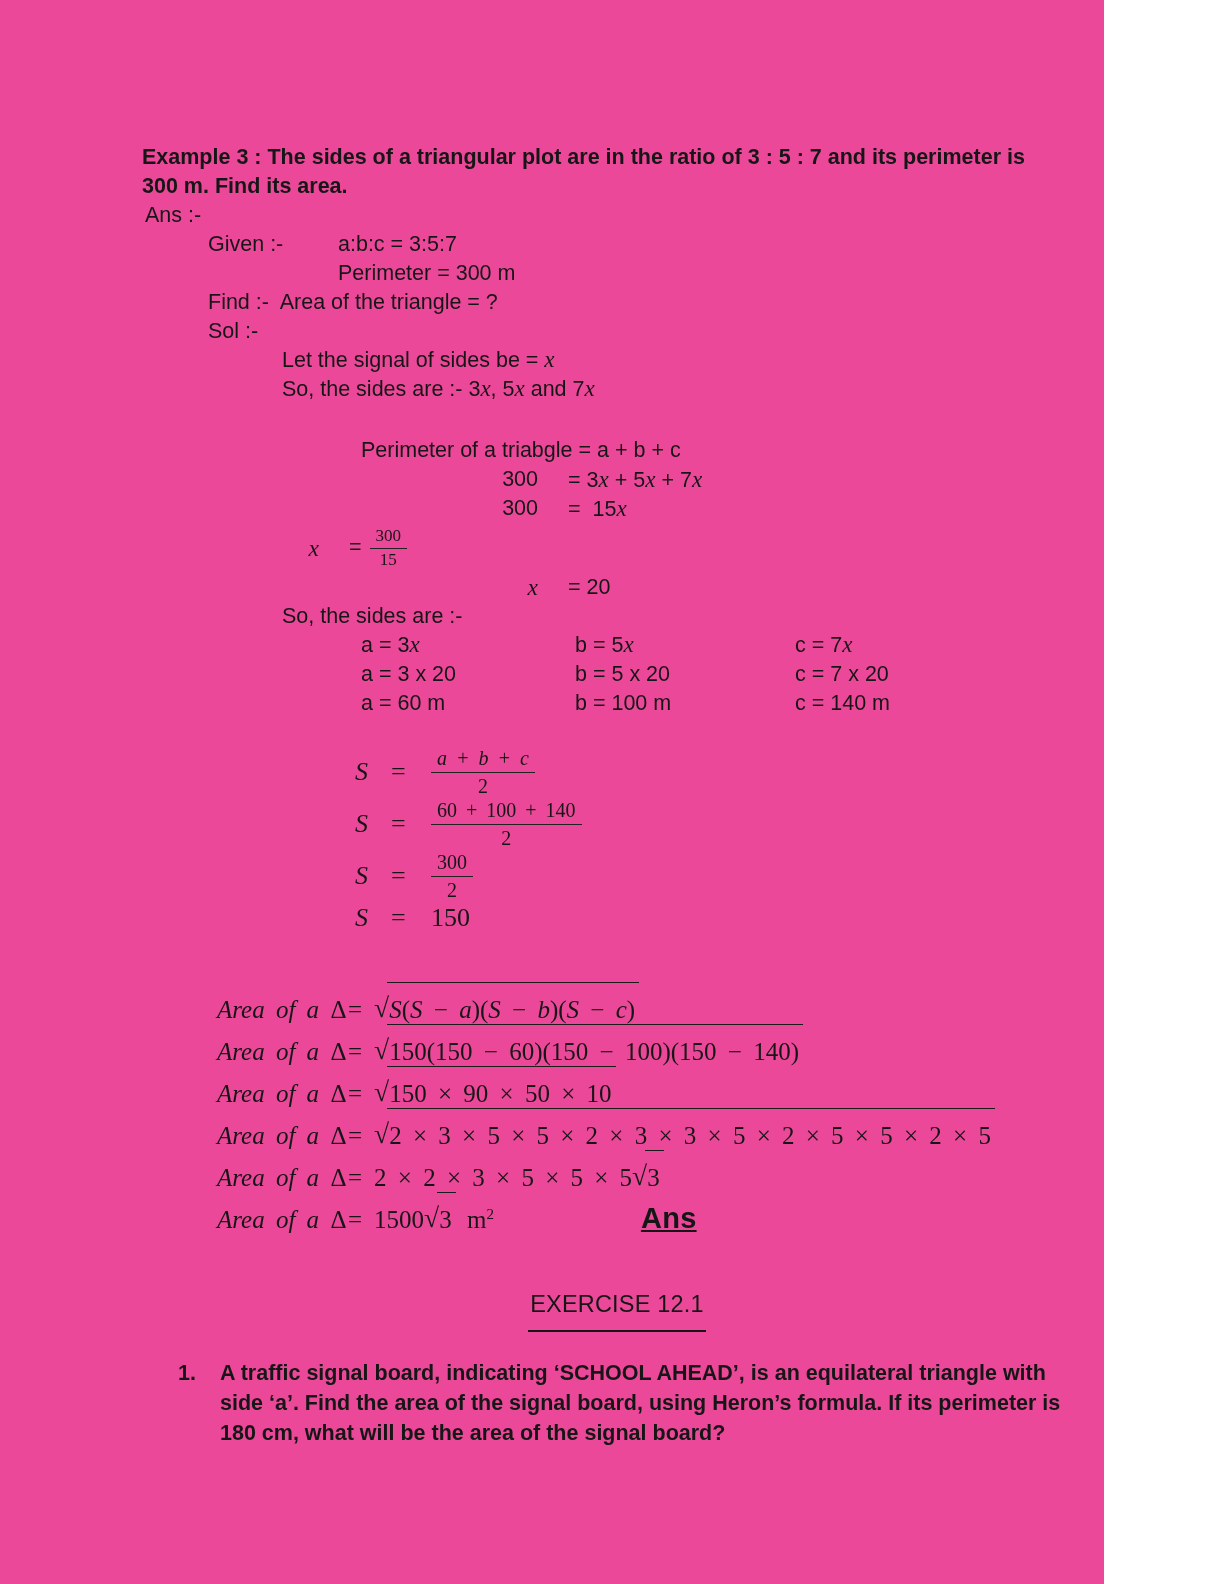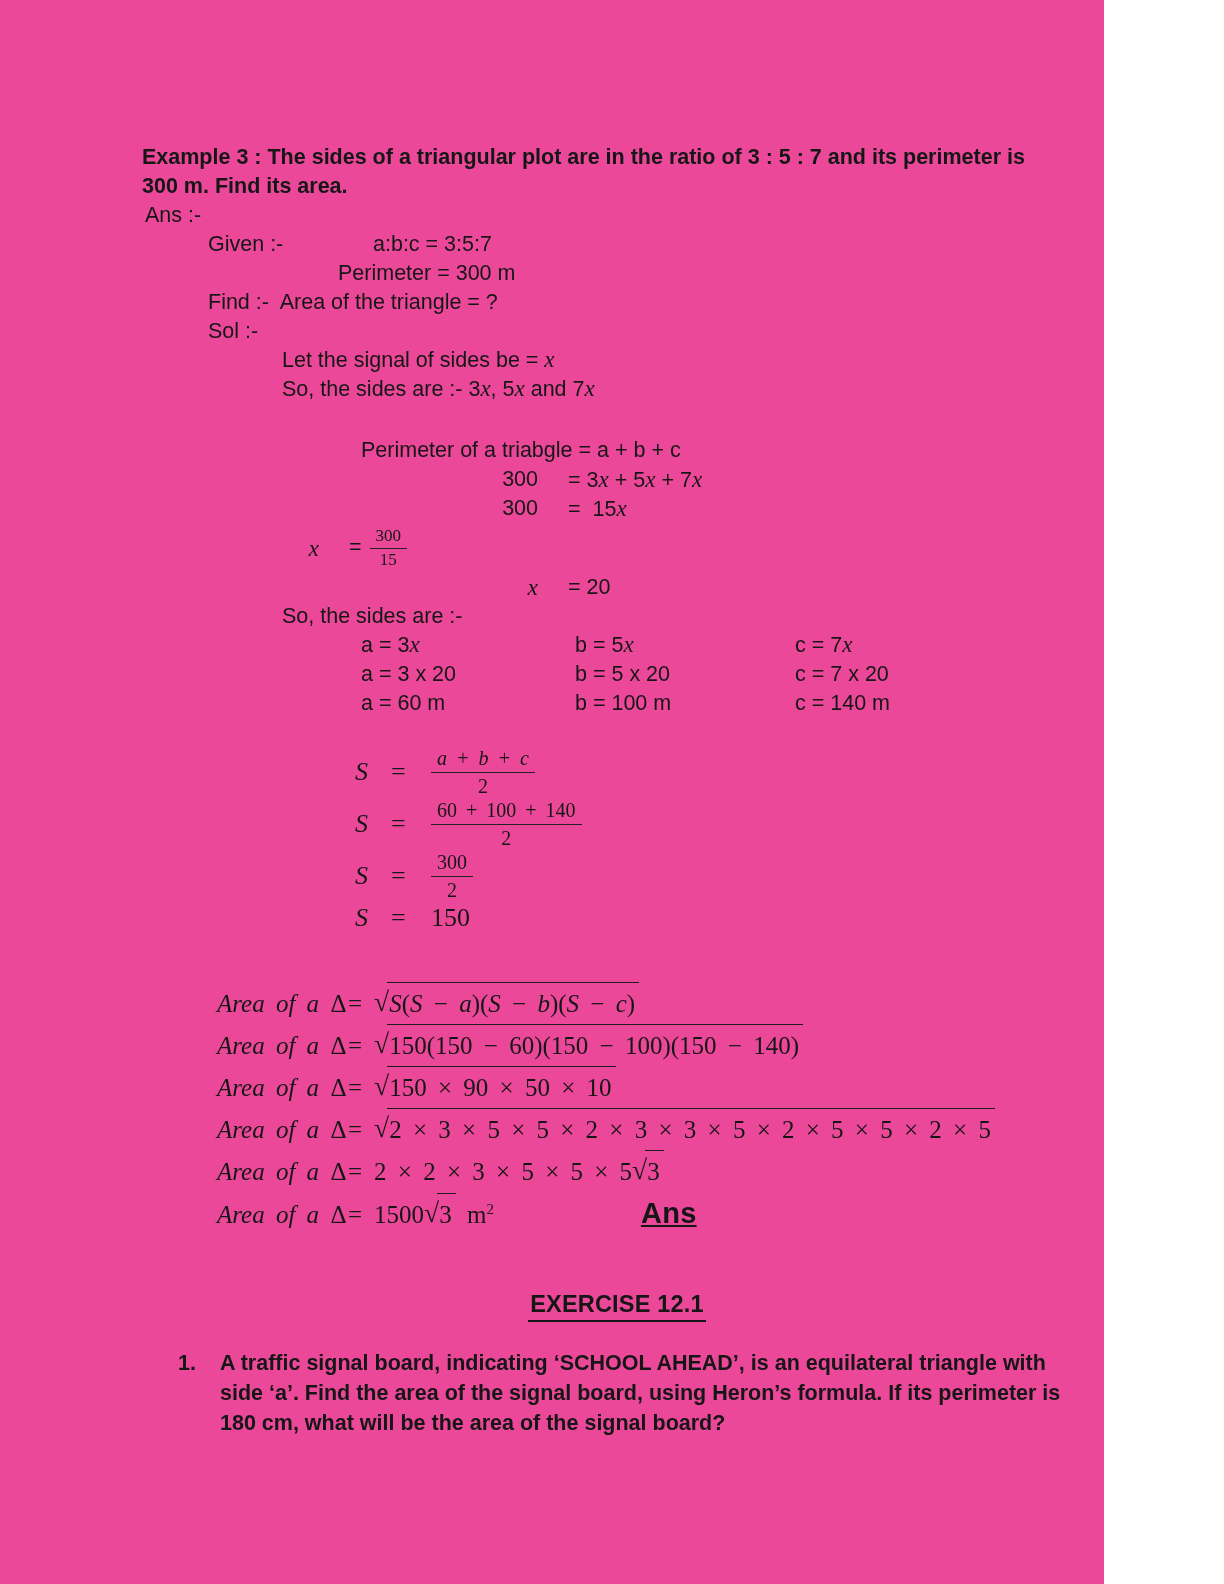--- a/index.html
+++ b/index.html
@@ -9,21 +9,21 @@
     font-family:"Liberation Sans","DejaVu Sans",sans-serif;
     font-size:21.5px; color:#161616; overflow:hidden;
   }
   .content { position:absolute; left:142px; top:143px; width:950px; }
   .lh29 { line-height:29px; white-space:pre; }
   .b { font-weight:700; }
   .ind1 { margin-left:66px; }
   .ind2 { margin-left:140px; }
   .ind3 { margin-left:219px; }
   .mt32 { margin-top:32px; }
-  .flexrow { display:flex;gap:35px; }
+  .flexrow { display:flex; }
   .given-label { width:130px; }
   .given2 { margin-left:196px; }
 
   .it { font-family:"Liberation Serif","DejaVu Serif",serif; font-style:italic; }
   .lh29 .it, .abc-grid .it { font-size:23px; line-height:1; }
 
   
   .eq-row { display:flex; align-items:center; margin-left:219px; min-height:29px; }
   .eq-row.tall { min-height:46px; margin:2px 0; }
   .eq-lhs { width:185px; text-align:right; padding-right:8px; white-space:pre; }
@@ -54,31 +54,31 @@
   .area-block { margin-top:48px; margin-left:75px; }
   .area-row { display:flex; align-items:baseline; height:42px; line-height:42px;
               font-family:"Liberation Serif","DejaVu Serif",serif; font-size:25px;
               word-spacing:5px; white-space:pre; }
   .area-label { width:131px; }
   .area-eq { padding-right:12px; }
   .area-rhs { white-space:pre; }
 
   .sqrt { display:inline; white-space:nowrap; }
   .rad { display:inline-block; font-size:1.1em; line-height:1; transform:translateY(-1px); }
-  .vinc { display:inline-block; border-top:1.8px solid #1c1c1c; padding:7px 4px 0 2px;
+  .vinc { display:inline-block; border-top:1.8px solid #1c1c1c; padding:13px 4px 0 2px;
           margin-left:-2px; line-height:1.15; white-space:pre; }
   sup { font-size:0.6em; vertical-align:super; line-height:0; }
 
   .ans-badge { font-family:"Liberation Sans","DejaVu Sans",sans-serif; font-style:normal;
                font-weight:700; font-size:29px; text-decoration:underline;
                margin-left:147px; letter-spacing:0.3px; word-spacing:0; }
 
   .ex-title-wrap { margin-top:56px; text-align:center; line-height:29px; }
-  .ex-title { font-weight:700; font-size:23.5px; border-bottom:2.5px solid #161616;
-              padding:0 2px 1px; display:inline-block; letter-spacing:0.2px; }
+  .ex-title { font-weight:400; font-size:23.5px; border-bottom:2.5px solid #161616;
+              padding:0 2px 11px; display:inline-block; letter-spacing:0.2px; }
   .ex-item { display:flex; margin-top:26px; font-weight:700; }
   .ex-num { width:42px; margin-left:36px; line-height:30px; }
   .ex-text div { line-height:30px; white-space:pre; }
 </style>
 </head>
 <body>
 
 <div class="page">
   <div class="content">
 

